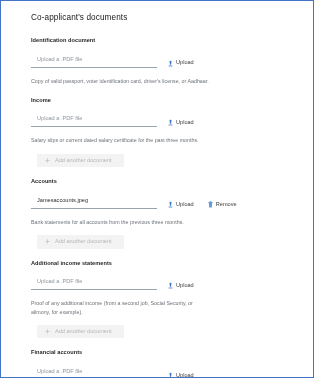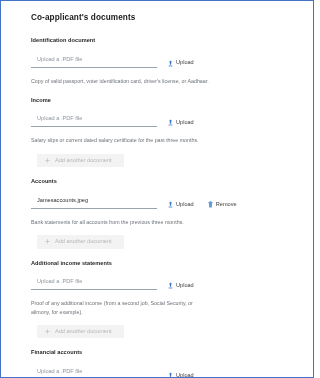--- a/index.html
+++ b/index.html
@@ -18,21 +18,21 @@
     width: 314px;
     height: 378px;
     border: 1.5px solid #4472c4;
     background: #ffffff;
     padding: 9px 24px 0 30px;
     overflow: hidden;
     position: relative;
   }
   .panel-title {
     font-size: 8.2px;
-    font-weight: bold;
+    font-weight: normal;
     color: #1a1a1a;
     letter-spacing: .1px;
     margin: 3px 0 14px 0;
     line-height: 1.2;
   }
   .field-block {
     margin-bottom: 0;
   }
   .field-label {
     font-size: 5.6px;

